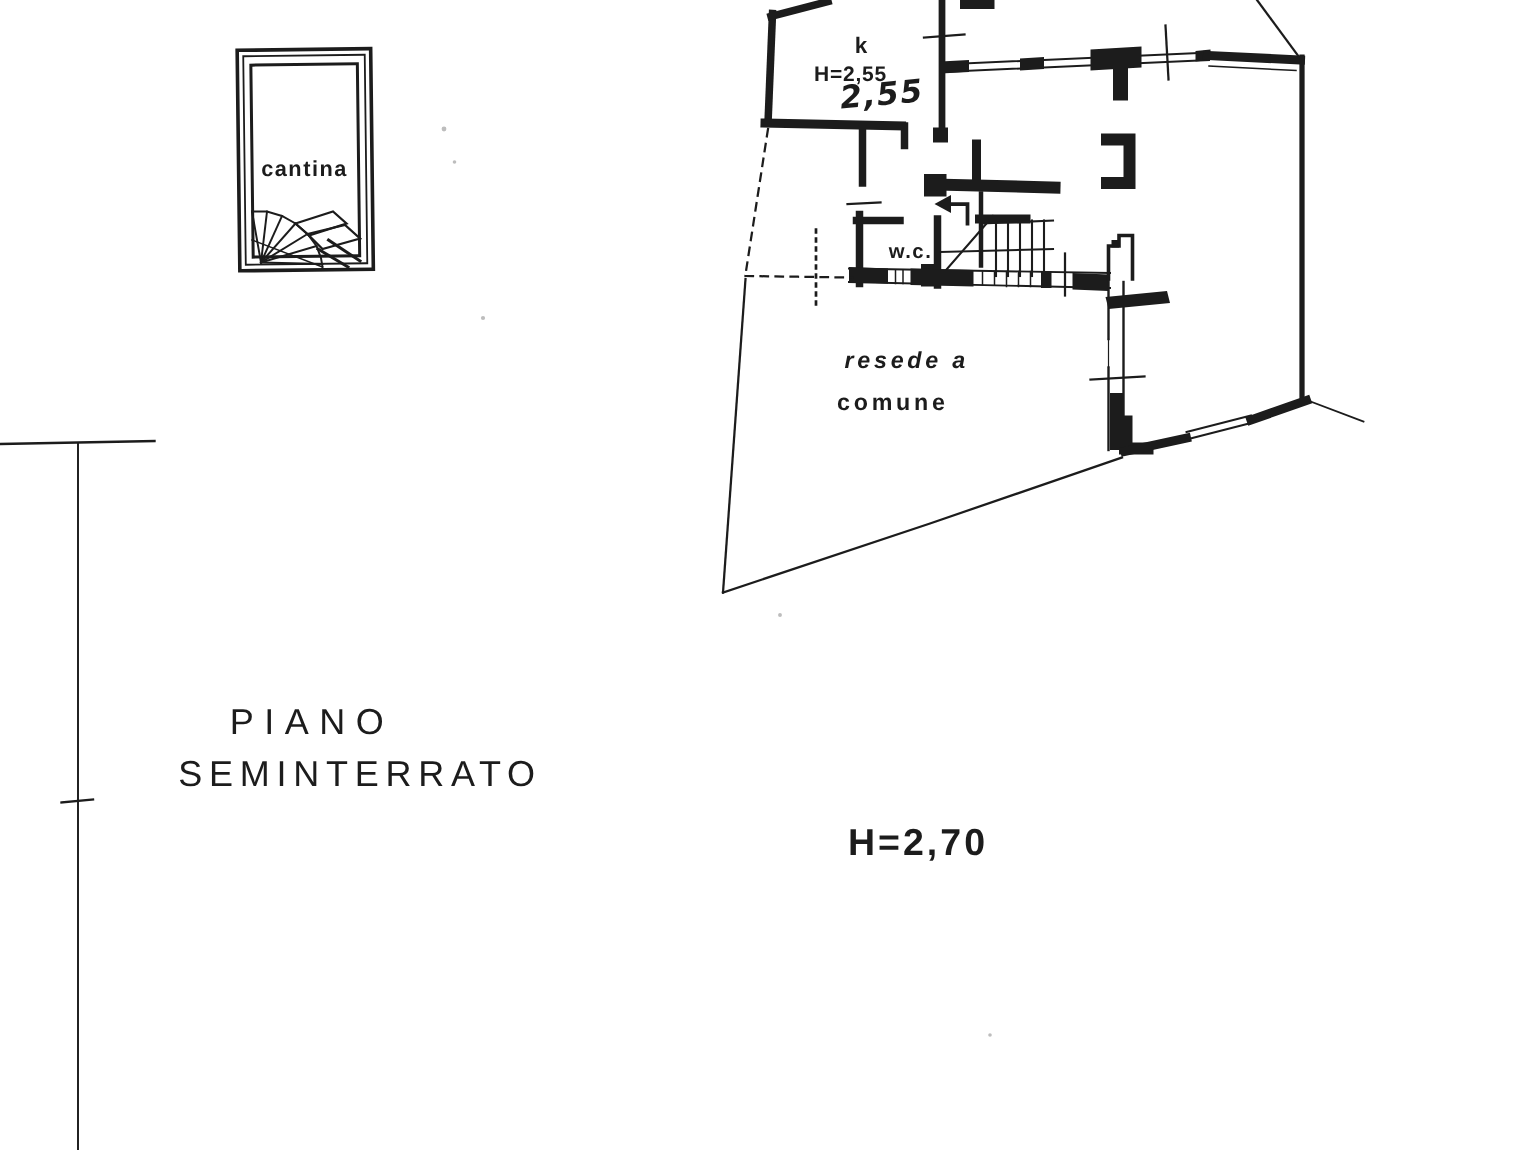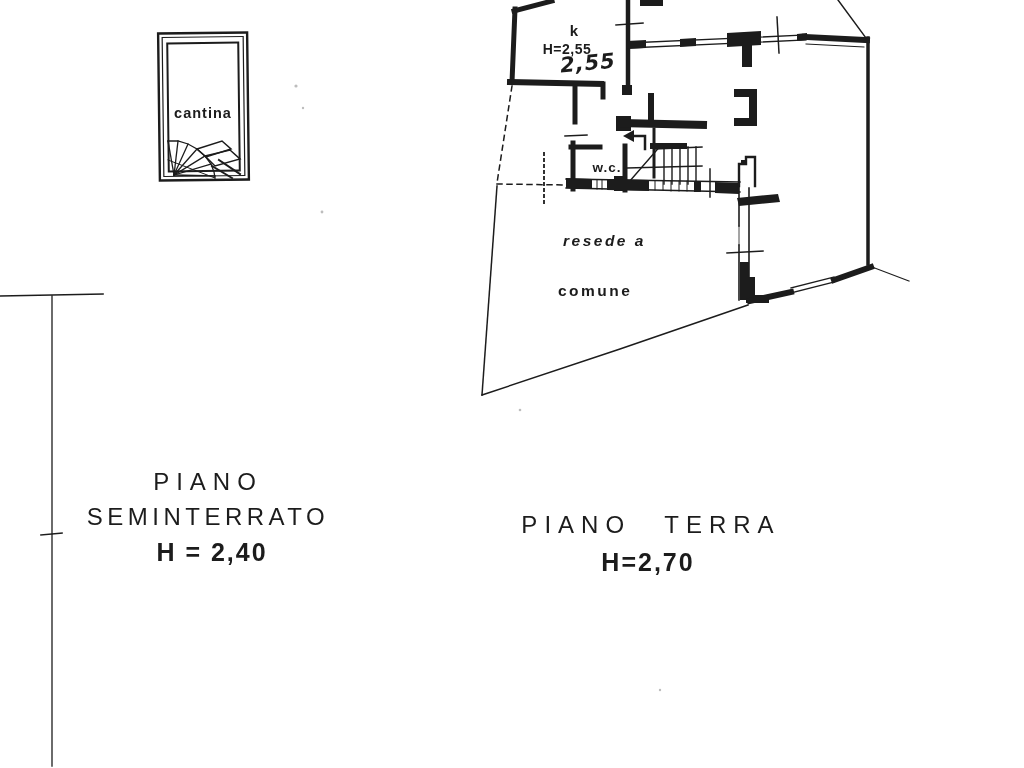--- a/index.html
+++ b/index.html
@@ -12,21 +12,21 @@
   .room-label{font-size:14.5px;font-weight:bold;letter-spacing:1px;}
   .k-label{font-size:15px;font-weight:bold;}
   .h-small{font-size:14px;font-weight:bold;letter-spacing:.5px;}
   .handwritten{
     font-family:"DejaVu Sans",sans-serif;font-style:italic;font-weight:bold;
     font-size:21px;transform:rotate(-5deg);letter-spacing:1px;
   }
   .wc-label{font-size:13.5px;font-weight:bold;letter-spacing:1px;}
   .court-label{font-size:15.5px;font-weight:bold;letter-spacing:2.5px;}
   .title{font-size:24px;font-weight:normal;letter-spacing:7px;}
-  .title-wide{letter-spacing:4.5px;}
+  .title-wide{letter-spacing:4.5px;margin-left:32px;}
   .title-terra{word-spacing:20px;}
   .h-big{font-size:25px;font-weight:bold;letter-spacing:2px;}
   .centered{transform:translateX(-50%);}
 </style>
 </head>
 <body>
 
 <div id="canvas">
 
   <svg id="plan-svg" width="1024" height="768" viewBox="0 0 1024 768" stroke="#1c1c1c" fill="none" stroke-linecap="square">
@@ -178,22 +178,20 @@
 
   <div class="label k-label centered" style="left:574px;top:22px;">k</div>
 
   <div class="label h-small centered" style="left:567px;top:41px;">H=2,55</div>
 
   <div class="label handwritten" style="left:560px;top:51px;">2,55</div>
 
   <div class="label wc-label centered" style="left:597px;top:160px;margin-left:10px;">w.c.</div>
 
   <div class="label court-label" style="left:563px;top:232px;font-style:italic;">resede a</div>
-  <div class="label court-label" style="left:558px;top:260px;margin-top:22px;">comune</div>
+  <div class="label court-label" style="left:558px;top:260px;">comune</div>
 
   <div class="label title centered" style="left:208px;top:468px;">PIANO</div>
   <div class="label title title-wide centered" style="left:208px;top:503px;">SEMINTERRATO</div>
-  <div class="label h-big centered" style="left:212px;top:538px;">H = 2,40</div>
 
-  <div class="label title title-terra centered" style="left:651px;top:511px;">PIANO TERRA</div>
-  <div class="label h-big centered" style="left:648px;top:548px;">H=2,70</div>
+  <div class="label h-big centered" style="left:612px;top:548px;">H=2,70</div>
 
 </div>
 
 </body></html>

